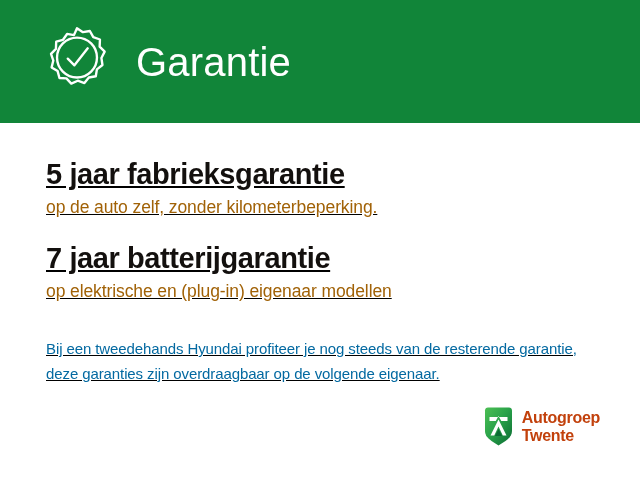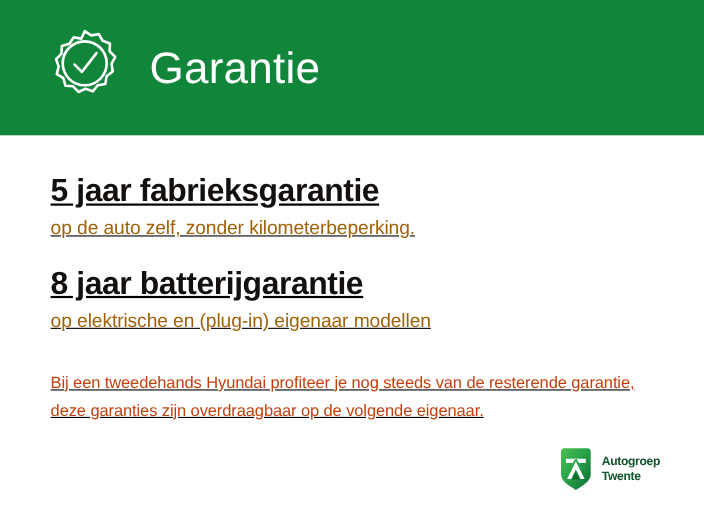--- a/index.html
+++ b/index.html
@@ -85,43 +85,43 @@
     margin: 5px 0 0 0;
     letter-spacing: -0.1px;
     white-space: nowrap;
   }
 
   .note {
     margin: 0;
     padding-top: 34px;
     font-size: 15px;
     line-height: 1.65;
-    color: #c2410c;
+    color: #0369a1;
     letter-spacing: -0.1px;
     max-width: 560px;
   }
 
   
   .logo-row {
     position: absolute;
     right: 40px;
     top: 284px;
     display: flex;
     align-items: center;
   }
   .logo-shield {
     width: 33px;
     height: 39px;
     display: block;
     flex: 0 0 33px;
   }
   .logo-wordmark {
     margin-left: 7px;
-    color: #14532d;
-    font-size: 11px;
+    color: #c2410c;
+    font-size: 16px;
     font-weight: 700;
     line-height: 1.12;
     letter-spacing: -0.3px;
   }
   .logo-wordmark span {
     display: block;
   }
 </style>
 </head>
 <body>
@@ -146,21 +146,21 @@
   </div>
 
   <div class="content">
 
     <div class="block block-1">
       <h2 class="block-heading">5 jaar fabrieksgarantie</h2>
       <p class="block-sub">op de auto zelf, zonder kilometerbeperking.</p>
     </div>
 
     <div class="block block-2">
-      <h2 class="block-heading">8 jaar batterijgarantie</h2>
+      <h2 class="block-heading">7 jaar batterijgarantie</h2>
       <p class="block-sub">op elektrische en (plug-in) eigenaar modellen</p>
     </div>
 
     <p class="note">Bij een tweedehands Hyundai profiteer je nog steeds van de resterende garantie, deze garanties zijn overdraagbaar op de volgende eigenaar.</p>
 
     <div class="logo-row">
       <svg class="logo-shield" viewBox="0 0 66 78" aria-hidden="true">
         <defs>
           <linearGradient id="shieldGrad" x1="0" y1="0" x2="1" y2="1">
             <stop offset="0%" stop-color="#4cbf53"></stop>

